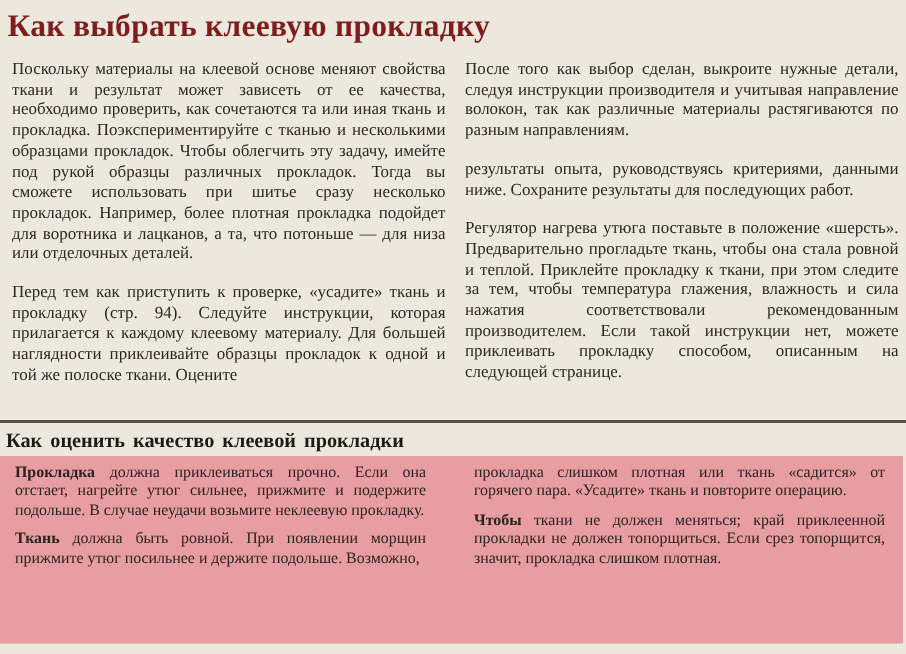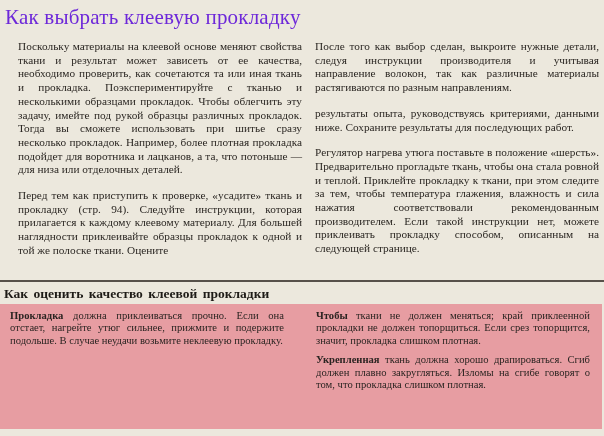--- a/index.html
+++ b/index.html
@@ -11,30 +11,30 @@
     background: #ece8dd;
     font-family: "Liberation Serif", "DejaVu Serif", serif;
     color: #2b2723;
     overflow: hidden;
   }
   .page-title {
     margin: 0;
     padding: 4px 18px 0 5px;
     font-size: 21px;
     line-height: 26px;
-    font-weight: normal;
-    color: #6d28d9;
+    font-weight: bold;
+    color: #7f1d1d;
     letter-spacing: 0.2px;
   }
   .intro {
     display: flex;
     gap: 13px;
     box-sizing: border-box;
     height: 250px;
-    padding: 10px 5px 0 18px;
+    padding: 10px 5px 0 8px;
     overflow: hidden;
     font-size: 11.3px;
     line-height: 13.7px;
     text-align: justify;
   }
   .intro .col { flex: 1 1 0; }
   .intro p { margin: 0 0 12px 0; }
   .rule-dark {
     height: 2px;
     background: #57514a;
@@ -86,20 +86,21 @@
     </div>
   </div>
 
   <div class="rule-dark"></div>
 
   <h2 class="quality-heading">Как оценить качество клеевой прокладки</h2>
 
   <div class="quality-panel">
     <div class="col">
       <p><strong>Прокладка</strong> <span>должна приклеиваться прочно. Если она отстает, нагрейте утюг сильнее, прижмите и подержите подольше. В случае неудачи возьмите неклеевую прокладку.</span></p>
+      <p><strong>Ткань</strong> <span>должна быть ровной. При появлении морщин прижмите утюг посильнее и держите подольше. Возможно,</span></p>
     </div>
     <div class="col">
+      <p><strong></strong><span>прокладка слишком плотная или ткань «садится» от горячего пара. «Усадите» ткань и повторите операцию.</span></p>
       <p><strong>Чтобы</strong> <span>ткани не должен меняться; край приклеенной прокладки не должен топорщиться. Если срез топорщится, значит, прокладка слишком плотная.</span></p>
-      <p><strong>Укрепленная</strong> <span>ткань должна хорошо драпироваться. Сгиб должен плавно закругляться. Изломы на сгибе говорят о том, что прокладка слишком плотная.</span></p>
     </div>
   </div>
 
 </div>
 
 </body></html>

